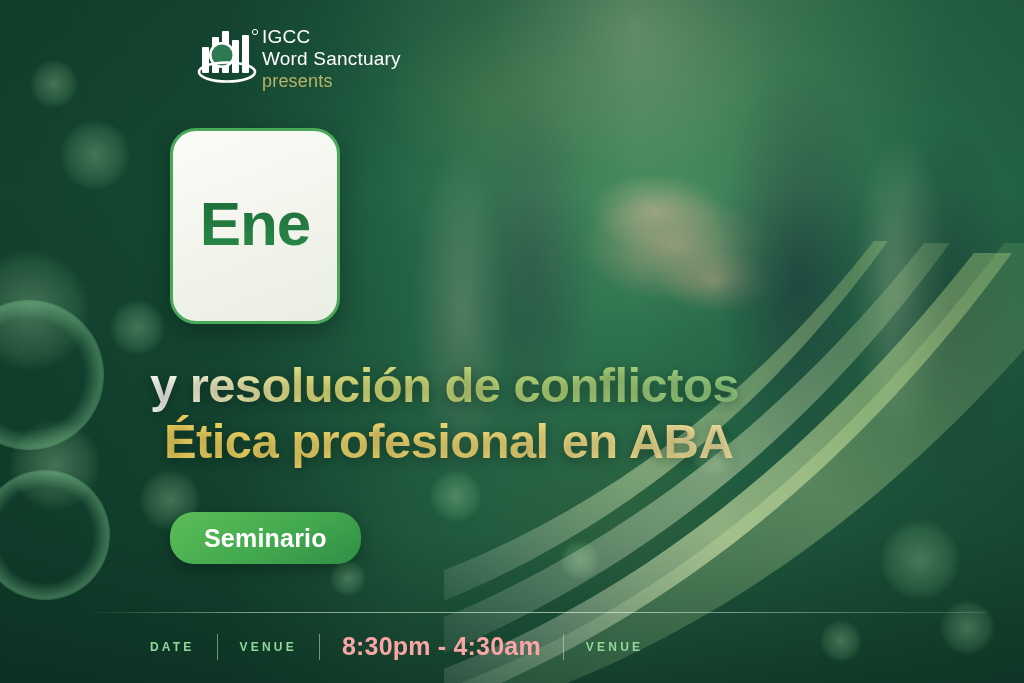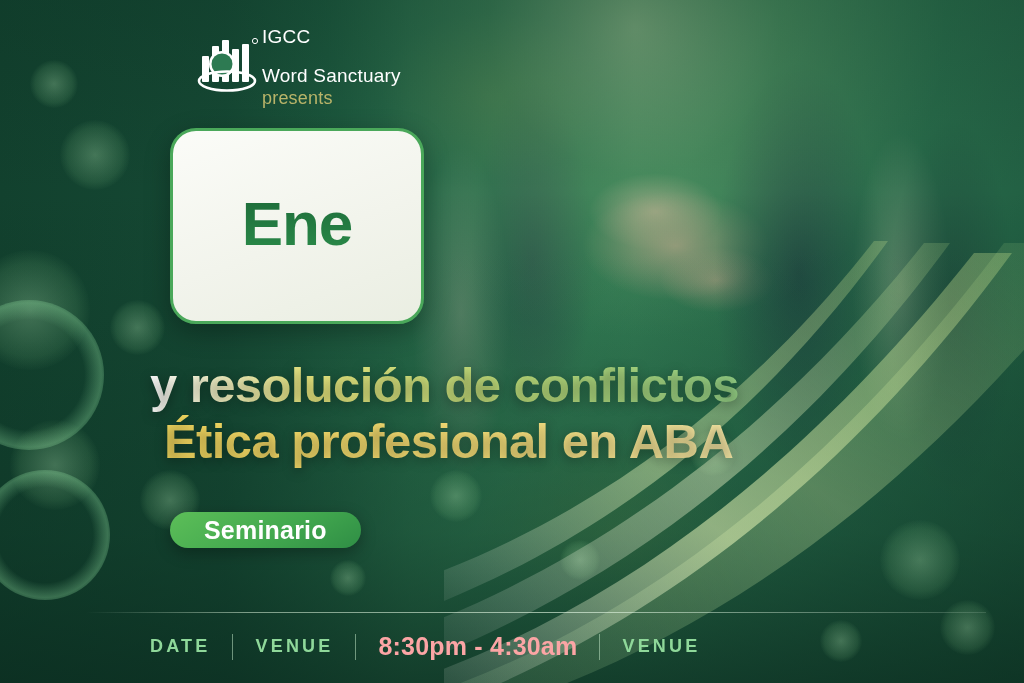--- a/index.html
+++ b/index.html
@@ -49,26 +49,26 @@
   .bkr{background:radial-gradient(circle,rgba(120,210,140,0.0) 52%,rgba(150,230,165,0.32) 68%,rgba(150,230,165,0) 80%);}
 
   
   .ribbons{position:absolute;right:-40px;bottom:-30px;width:620px;height:480px;pointer-events:none;}
 
   
   .logo{position:absolute;left:196px;top:26px;display:flex;align-items:center;gap:0;}
   .logo-mark{position:relative;width:66px;height:62px;}
   .logo-text{line-height:1.12;}
   .logo-l1{color:#ffffff;font-size:19px;font-weight:400;letter-spacing:.2px;}
-  .logo-l2{color:#ffffff;font-size:19px;font-weight:400;letter-spacing:.2px;margin-top:18px;}
+  .logo-l2{color:#ffffff;font-size:19px;font-weight:400;letter-spacing:.2px;margin-top:1px;}
   .logo-l3{color:#b9b469;font-size:18px;font-weight:400;margin-top:1px;letter-spacing:.2px;}
 
   
   .date-card{
-    position:absolute;left:170px;top:128px;width:254px;height:196px;
+    position:absolute;left:170px;top:128px;width:170px;height:196px;
     background:linear-gradient(160deg,#fbfcf8 0%,#f2f4ec 55%,#eaeee2 100%);
     border:3px solid #4aa85a;border-radius:26px;
     box-shadow:0 8px 26px rgba(0,0,0,0.30);
     display:flex;flex-direction:column;align-items:center;justify-content:center;
   }
   .date-mon{
     font-size:62px;font-weight:bold;line-height:0.98;margin-top:-4px;
     background:linear-gradient(180deg,#1d6b39 0%,#2a8a49 100%);
     -webkit-background-clip:text;background-clip:text;color:transparent;
     letter-spacing:-1px;
@@ -86,34 +86,34 @@
       text-shadow:0 3px 12px rgba(0,0,0,0.35);white-space:nowrap;}
   .hl1{background:linear-gradient(90deg,#f5da5f 0%,#f7e07a 48%,#f8efc0 100%);
        -webkit-background-clip:text;background-clip:text;color:transparent;}
   .hl2{margin-left:-14px;
        background:linear-gradient(90deg,#ffffff 0%,#eae87f 22%,#b9da79 52%,#7fcb8c 100%);
        -webkit-background-clip:text;background-clip:text;color:transparent;}
 
   
   .pill{
     position:absolute;left:170px;top:512px;
-    height:36px;padding:16px 34px;border-radius:24px;
+    height:52px;padding:16px 34px;border-radius:24px;
     display:flex;align-items:center;justify-content:center;
     background:linear-gradient(150deg,#5cbe58 0%,#43a94f 55%,#2f8e45 100%);
     box-shadow:0 5px 16px rgba(0,0,0,0.30);
   }
   .pill span{color:#fff;font-size:25px;font-weight:bold;letter-spacing:0.2px;}
 
   
   .divider{
     position:absolute;left:86px;top:612px;width:900px;height:1px;
     background:linear-gradient(90deg,rgba(220,240,220,0) 0%,rgba(215,238,214,0.55) 18%,rgba(225,245,225,0.65) 55%,rgba(220,240,220,0.15) 100%);
   }
   .footer{position:absolute;left:150px;top:632px;display:flex;align-items:center;gap:0;}
-  .f-label{color:#8fd89a;font-size:18px;font-weight:bold;letter-spacing:3.2px;}
+  .f-label{color:#8fd89a;font-size:12px;font-weight:bold;letter-spacing:3.2px;}
   .f-value{color:#fca5a5;font-size:25px;font-weight:bold;letter-spacing:0.2px;}
   .f-sep{width:1px;height:26px;background:rgba(190,225,195,0.55);margin:0 22px;}
 </style>
 </head>
 <body>
 
 <div class="poster">
 
   <div class="photo"></div>
   <div class="wash"></div>

